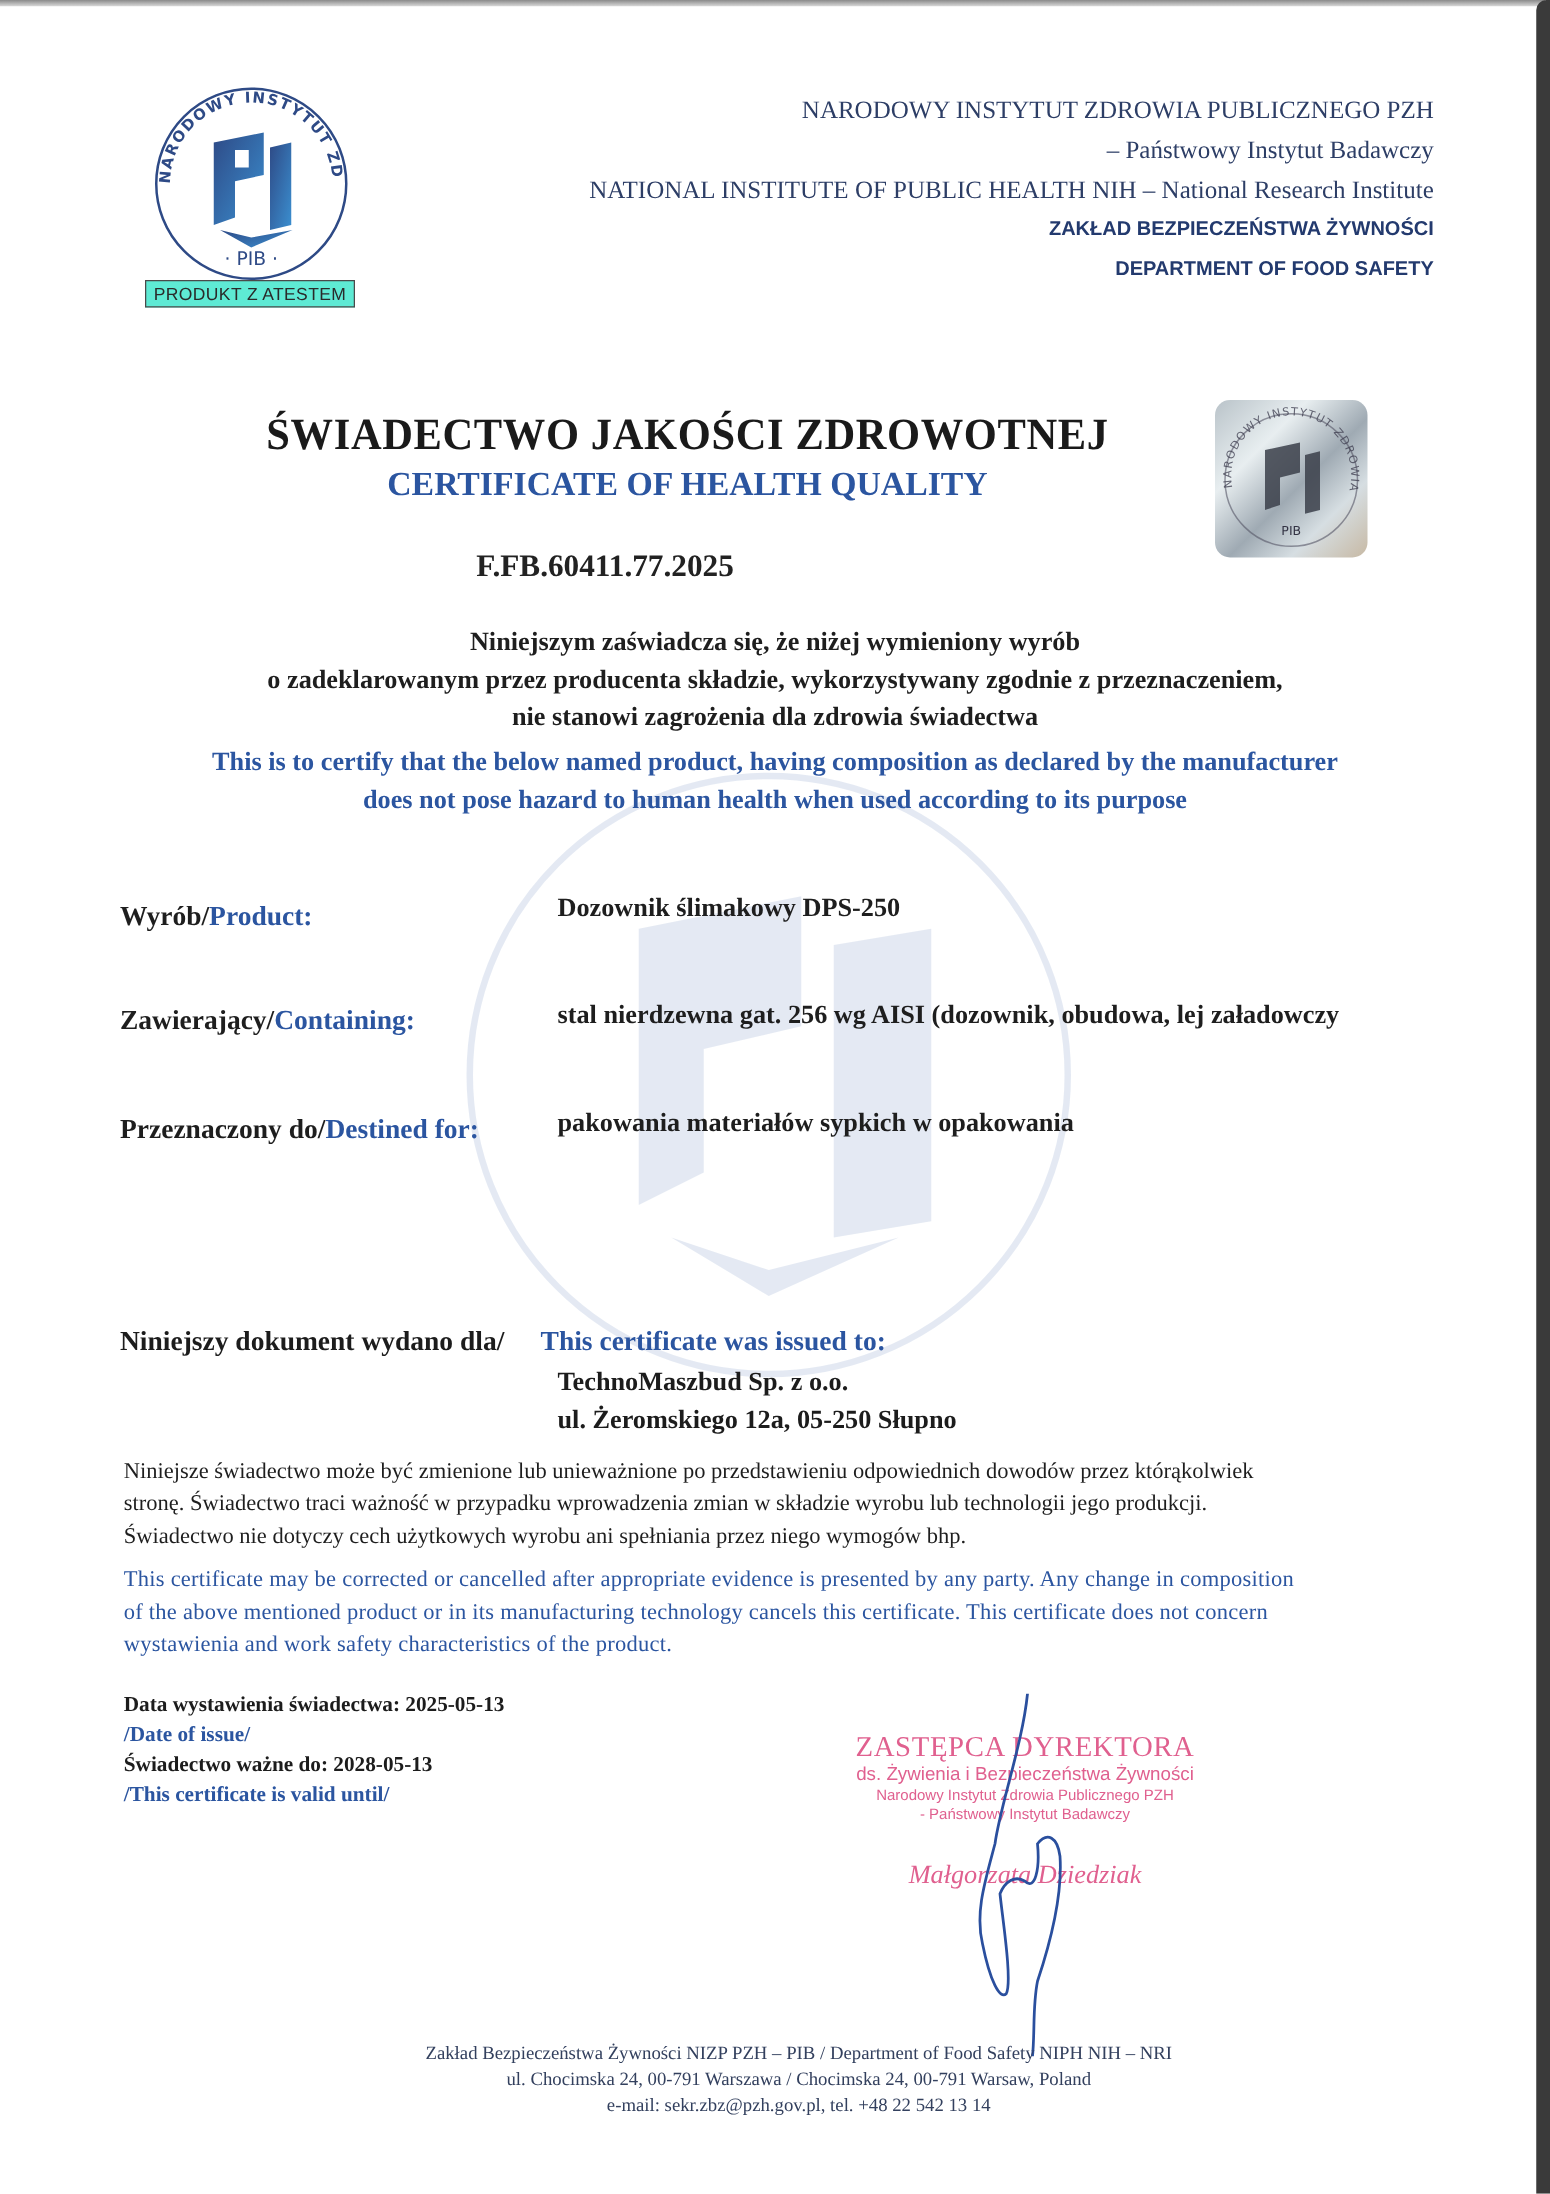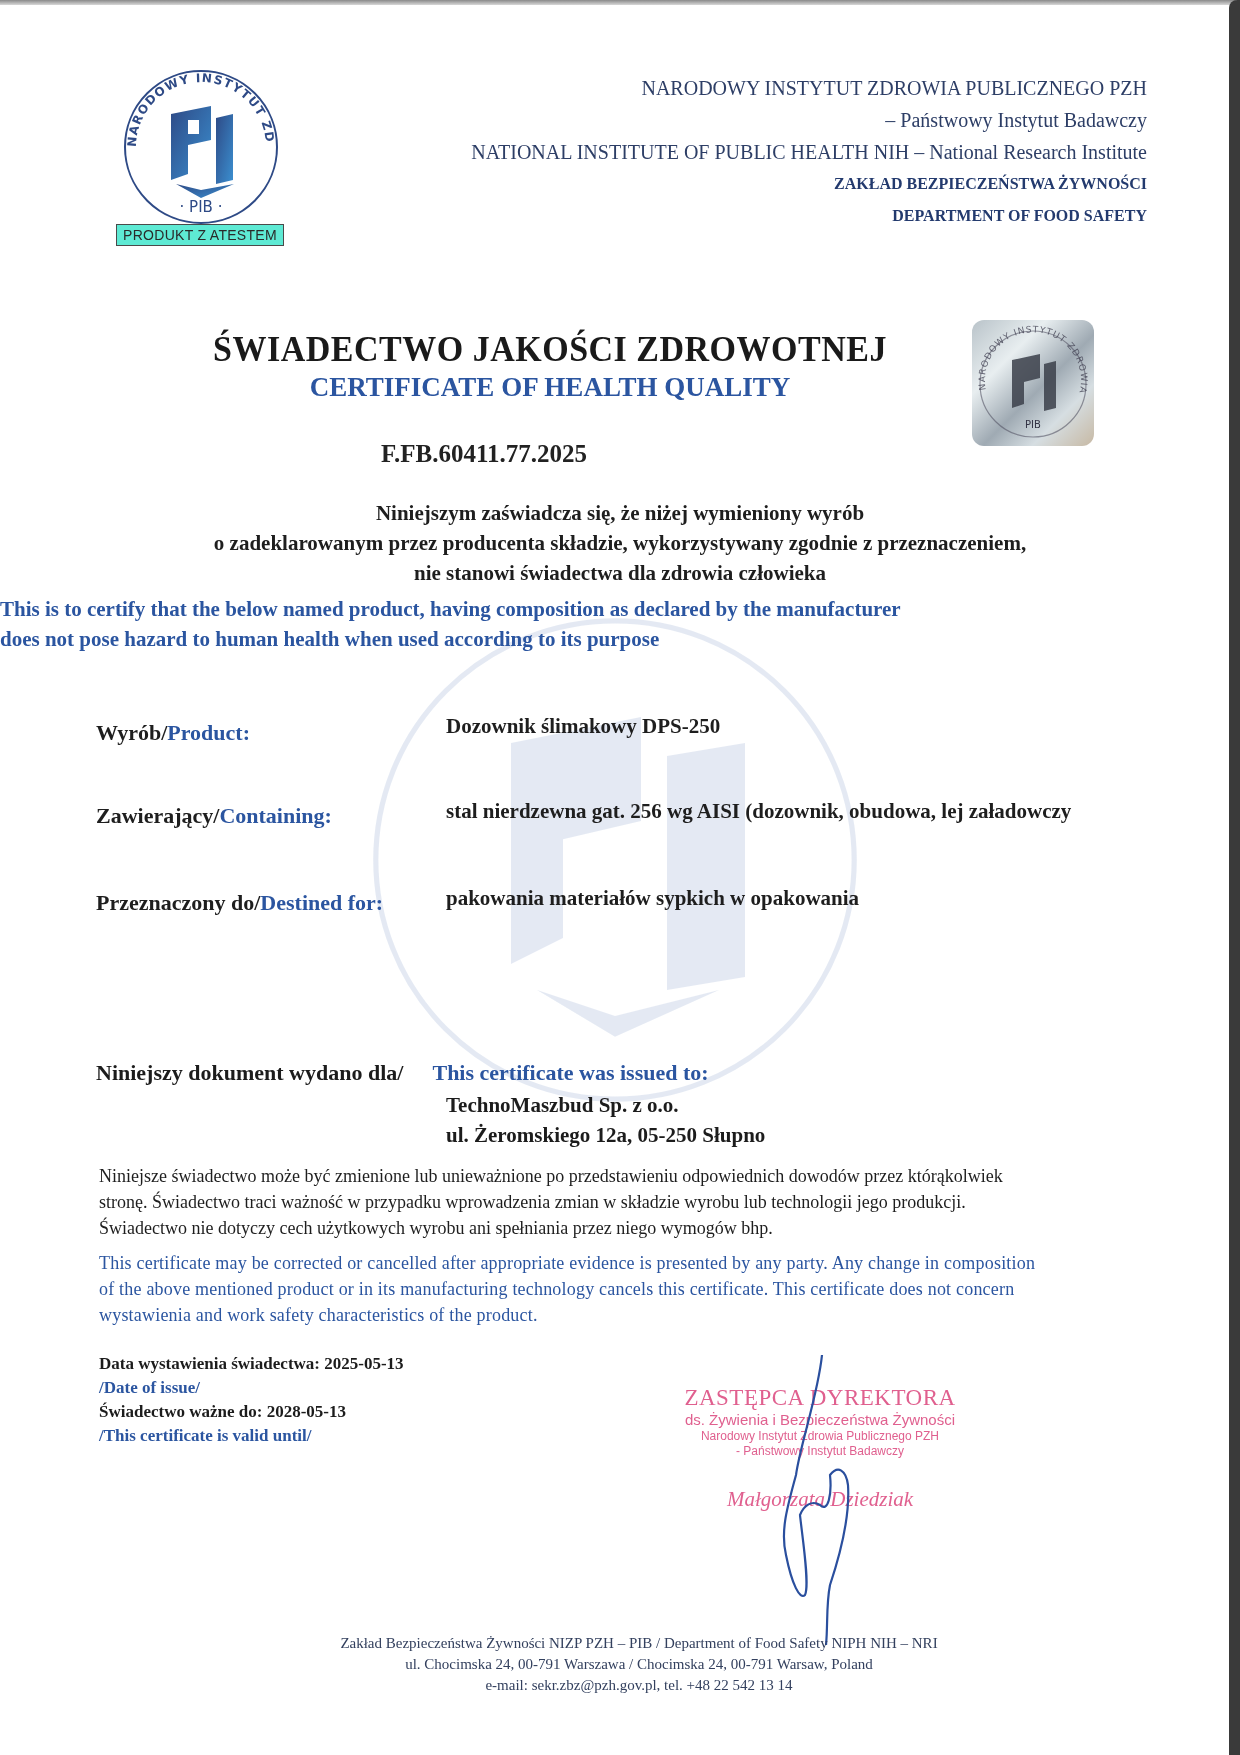--- a/index.html
+++ b/index.html
@@ -15,36 +15,36 @@
   .logo { left: 116px; top: 62px; width: 170px; height: 188px; }
   .logo-box {
     position: absolute; left: 0; top: 162px; width: 166px; height: 20px;
     border: 1.5px solid #4a4a4a; font-family: "Liberation Sans", sans-serif; font-size: 14px;
     text-align: center; line-height: 20px; color: #2a2a2a; letter-spacing: 0.3px; background: #5eead4;
   }
 
   
   .hdr { right: 93px; top: 72px; text-align: right; color: #2d3e66; }
   .hdr .l1, .hdr .l2, .hdr .l3 { font-family: "Liberation Serif", serif; font-size: 20px; line-height: 32px; }
-  .hdr .l4, .hdr .l5 { font-family: Liberation Serif, serif; font-weight: bold; font-size: 16px; line-height: 32px; color: #233a6e; }
+  .hdr .l4, .hdr .l5 { font-family: Liberation Sans, sans-serif; font-weight: bold; font-size: 16px; line-height: 32px; color: #233a6e; }
 
   
   .title-pl { left: 0; width: 1240px; top: 330px; text-align: center; font-size: 34px; font-weight: bold; letter-spacing: 0.5px; color: #1a1a1a; transform: scaleY(1.05); }
   .title-pl span, .title-en span { display: inline-block; margin-left: -140px; }
   .title-en { left: 0; width: 1240px; top: 372px; text-align: center; font-size: 27px; font-weight: bold; color: #2b55a0; }
   .cert-no { left: 0; width: 1128px; top: 440px; text-align: center; font-size: 25px; font-weight: bold; color: #222; }
   .cert-no span { display: inline-block; margin-left: -160px; }
 
   
   .holo { left: 972px; top: 320px; width: 122px; height: 126px; border-radius: 12px;
     background: linear-gradient(135deg, #b9c3c9 0%, #e8eef0 30%, #9faab3 55%, #d6dee2 75%, #c7b9a4 100%);
     overflow: hidden; }
 
   .intro-pl { left: 0; width: 1240px; top: 498px; text-align: center; font-size: 21px; font-weight: bold; line-height: 30px; color: #1e1e1e; }
-  .intro-en { left: 0; width: 1240px; top: 594px; text-align: left; font-size: 21px; font-weight: bold; line-height: 30px; color: #2b55a0; }
+  .intro-en { left: 0; width: 1240px; top: 594px; text-align: center; font-size: 21px; font-weight: bold; line-height: 30px; color: #2b55a0; }
 
   
   .watermark { left: 355px; top: 600px; width: 520px; height: 520px; opacity: 0.12; }
 
   
   .label { left: 96px; font-size: 22px; font-weight: bold; color: #1e1e1e; }
   .label .en { color: #2b55a0; }
   .value { left: 446px; font-size: 21px; font-weight: bold; color: #1e1e1e; }
 
   .issued { left: 96px; top: 1060px; font-size: 22px; font-weight: bold; }
@@ -123,21 +123,21 @@
     <text font-family="DejaVu Sans, sans-serif" font-size="9" fill="#445" letter-spacing="1" opacity="0.8"><textPath href="#hr">NARODOWY INSTYTUT ZDROWIA PUBLICZNEGO</textPath></text>
     <path d="M40 40 L68 34 L68 58 L52 62 L52 84 L40 88 Z" fill="#3b3f4a" opacity="0.85"></path>
     <path d="M72 44 L84 41 L84 88 L72 91 Z" fill="#3b3f4a" opacity="0.85"></path>
     <text x="61" y="108" text-anchor="middle" font-family="DejaVu Sans, sans-serif" font-size="10" fill="#334">PIB</text>
   </svg>
 </div>
 
 <div class="abs intro-pl">
   <div>Niniejszym zaświadcza się, że niżej wymieniony wyrób</div>
   <div>o zadeklarowanym przez producenta składzie, wykorzystywany zgodnie z przeznaczeniem,</div>
-  <div>nie stanowi świadectwa dla zdrowia człowieka</div>
+  <div>nie stanowi zagrożenia dla zdrowia świadectwa</div>
 </div>
 <div class="abs intro-en">
   <div>This is to certify that the below named product, having composition as declared by the manufacturer</div>
   <div>does not pose hazard to human health when used according to its purpose</div>
 </div>
 
 <div class="abs label" style="top:720px"><span>Wyrób/</span><span class="en">Product:</span></div>
 <div class="abs value" style="top:714px">Dozownik ślimakowy DPS-250</div>
 
 <div class="abs label" style="top:803px"><span>Zawierający/</span><span class="en">Containing:</span></div>

